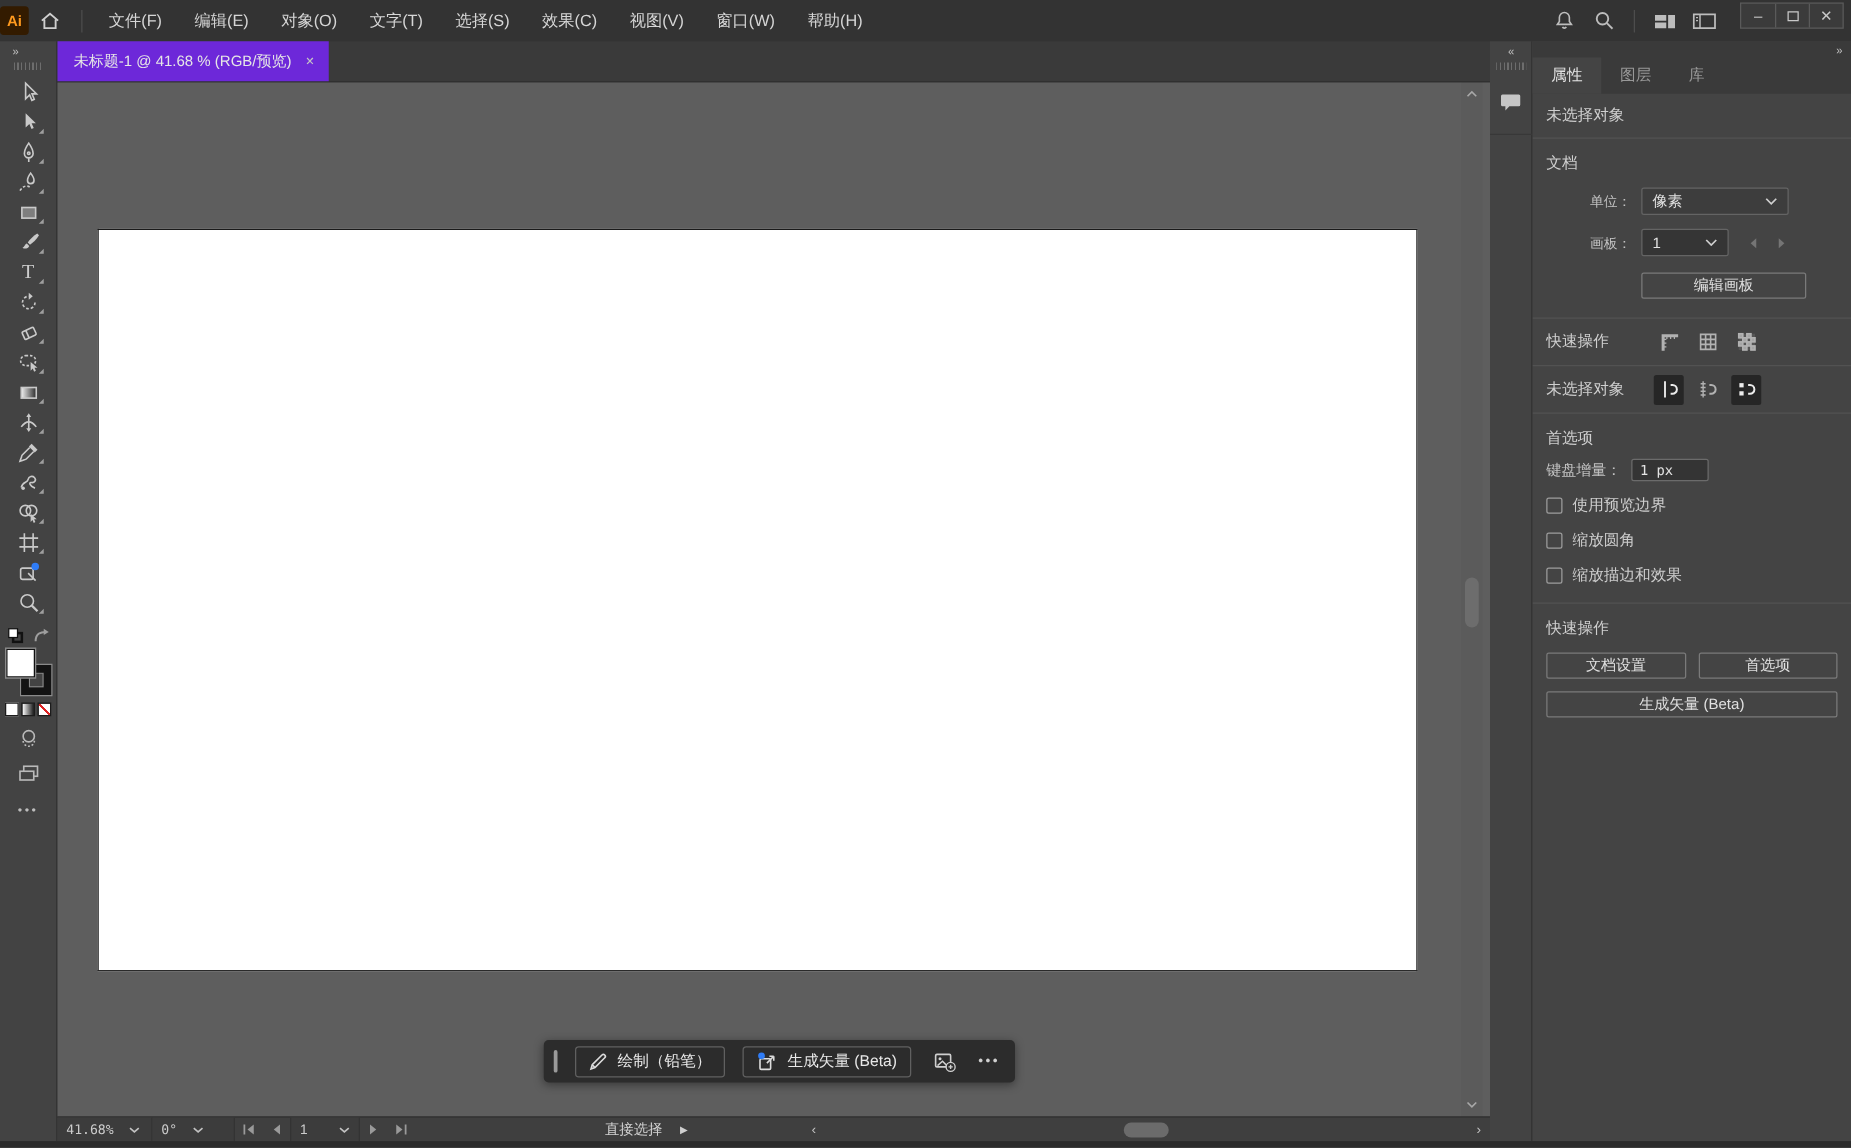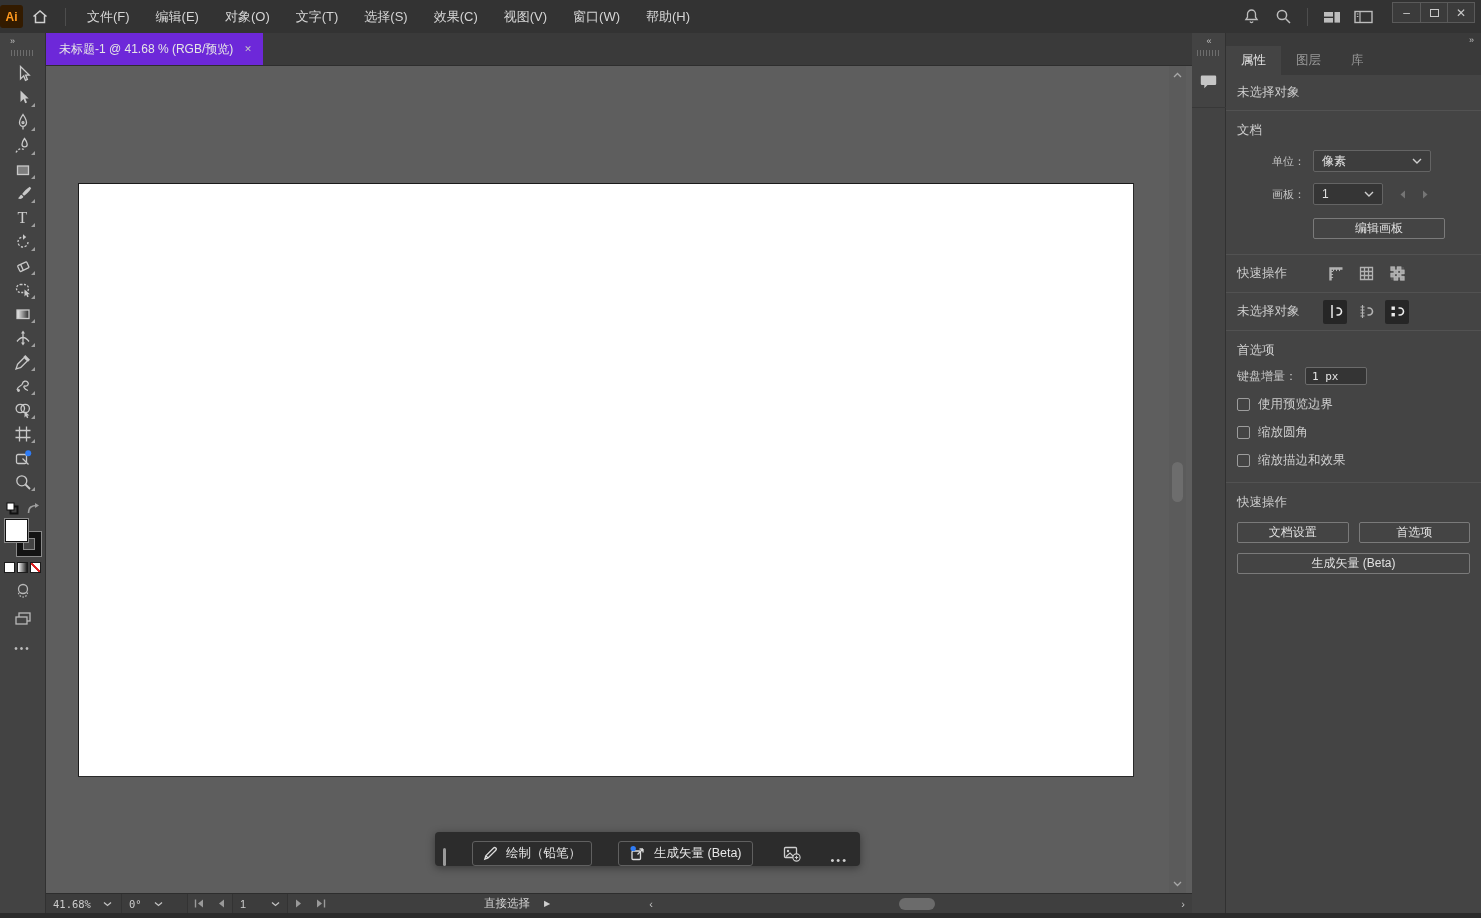--- a/index.html
+++ b/index.html
@@ -53,21 +53,21 @@
   .canvas { flex:1 1 auto; background:#5e5e5e; position:relative; min-height:0; }
   .artboard { position:absolute; left:32px; top:117px; width:1056px; height:594px; background:#ffffff; border:1px solid #1a1a1a; border-right-color:#2a2a2a; border-bottom-color:#2a2a2a; }
 
   
   .vscroll { position:absolute; top:0; bottom:0; right:6px; width:17px; background:rgba(0,0,0,0.03); }
   .vs-arrow { position:absolute; left:0; width:17px; height:14px; display:flex; align-items:center; justify-content:center; color:#a5a5a5; }
   .vs-up { top:2px; } .vs-down { bottom:2px; }
   .vs-thumb { position:absolute; left:3px; top:396px; width:11px; height:40px; background:#6d6d6d; border-radius:6px; }
 
   
-  .taskbar { position:absolute; left:389px; top:766px; height:34px; background:#2c2c2c; border-radius:4px; display:flex; align-items:flex-end; padding:0 10px 0 8px; gap:26px; box-shadow:0 2px 8px rgba(0,0,0,.4); }
+  .taskbar { position:absolute; left:389px; top:766px; height:34px; background:#2c2c2c; border-radius:4px; display:flex; align-items:center; padding:0 10px 0 8px; gap:14px; box-shadow:0 2px 8px rgba(0,0,0,.4); }
   .tb-handle { width:3px; height:18px; background:#9a9a9a; border-radius:2px; }
   .task-btn { display:flex; align-items:center; gap:8px; border:1px solid #606060; border-radius:3px; height:25px; padding:0 10px; color:#e8e8e8; font-size:12.5px; background:transparent; white-space:nowrap; }
   .task-btn svg { flex:0 0 auto; }
   .task-icon { width:26px; height:25px; display:flex; align-items:center; justify-content:center; }
   .task-dots { color:#d0d0d0; font-size:11px; letter-spacing:2px; padding-right:2px; }
 
   
   .statusbar { height:20px; background:#3f3f3f; border-top:1px solid #2d2d2d; display:flex; align-items:center; font-size:11px; color:#cccccc; flex:0 0 auto; }
   .sb-box { height:100%; display:flex; align-items:center; padding:0 7px; gap:12px; border-right:1px solid #333333; background:#3c3c3c; }
   .sb-zoom { width:76px; } .sb-rot { width:66px; }

